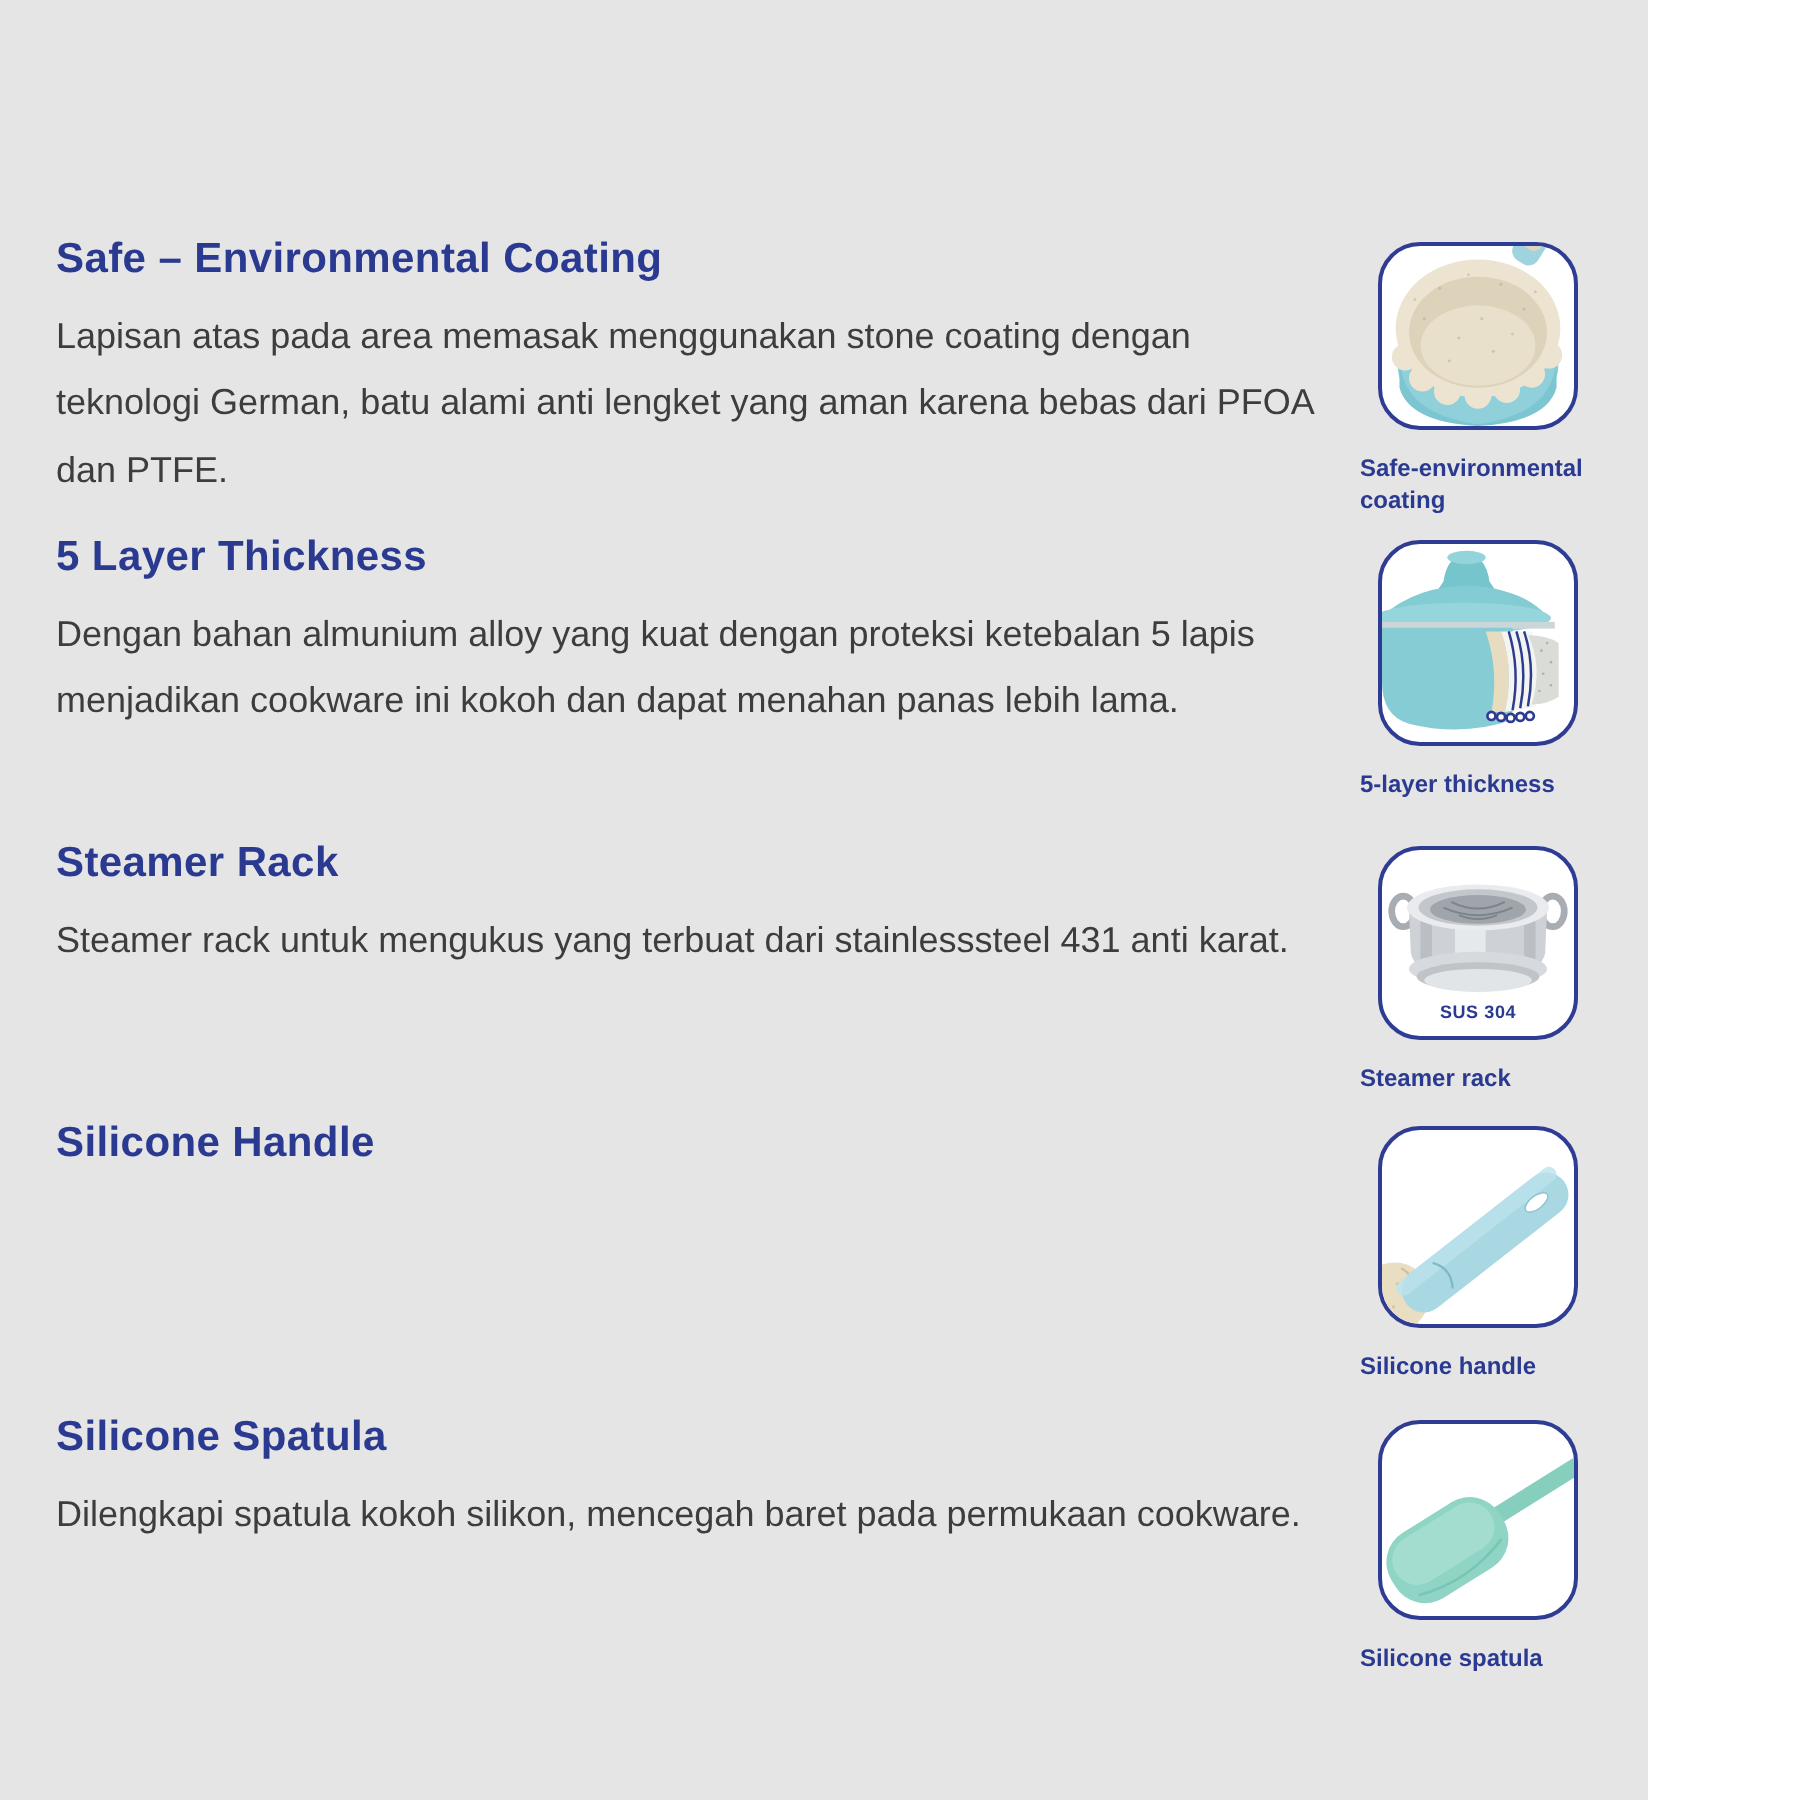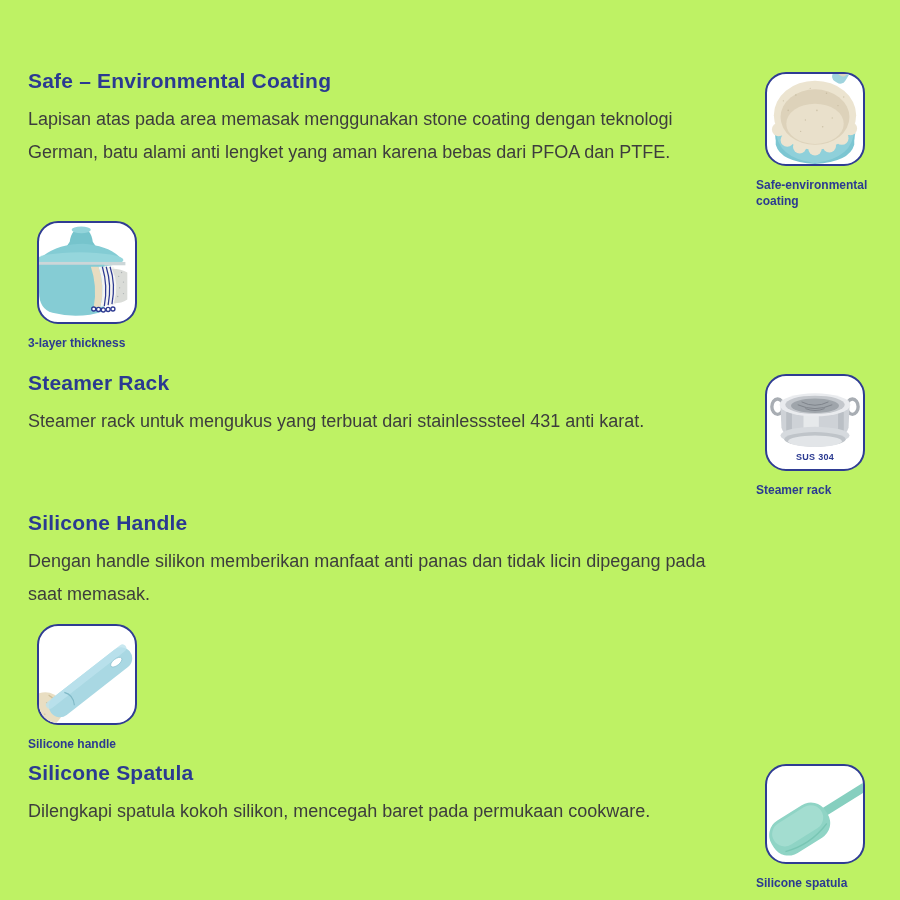--- a/index.html
+++ b/index.html
@@ -1,33 +1,33 @@
 <!DOCTYPE html>
 <html><head>
 <meta charset="utf-8">
 <style>
   html,body{margin:0;padding:0;background:#ffffff;}
   .page{
     position:relative;
-    width:900px;height:900px;
+    width:824px;height:900px;
     box-sizing:border-box;
-    padding:60px 26px 0 28px;
-    background:#bef264;
+    padding:109px 26px 0 28px;
+    background:#e5e5e5;
     font-family:"Liberation Sans", sans-serif;
     overflow:hidden;
   }
   .row{
     display:flex;
     justify-content:space-between;
     align-items:flex-start;
   }
   .row-1{min-height:143px;}
   .row-2{min-height:153px;}
   .row-3{min-height:140px;}
-  .row-4{min-height:147px;flex-direction:column;}
+  .row-4{min-height:147px;}
   .text-col{
     flex:1 1 auto;
     max-width:706px;
     padding-right:18px;
   }
   .heading{
     margin:9px 0 0 0;
     font-size:21px;
     font-weight:700;
     color:#2b3a91;
@@ -127,20 +127,24 @@
               <circle cx="17" cy="28" r="0.7"></circle>
           </g>
         </svg>
       </div>
       <figcaption class="caption">Safe-environmental
 coating</figcaption>
     </figure>
   </section>
 
   <section class="row row-2">
+    <div class="text-col">
+      <h2 class="heading">5 Layer Thickness</h2>
+      <p class="body-text">Dengan bahan almunium alloy yang kuat dengan proteksi ketebalan 5 lapis menjadikan cookware ini kokoh dan dapat menahan panas lebih lama.</p>
+    </div>
     <figure class="img-col">
       <div class="frame f2">
         <svg viewBox="0 0 100 100">
 
           <path d="M32,18 Q34,4 44,4 Q54,4 56,18 L60,24 L28,24 Z" fill="#76c4cc"></path>
           <ellipse cx="44" cy="5.5" rx="10" ry="3.5" fill="#92d4da"></ellipse>
 
           <path d="M0,36 Q18,20 46,20 Q74,22 86,36 L86,41 L0,41 Z" fill="#83ccd4"></path>
           <ellipse cx="42" cy="37" rx="46" ry="8" fill="#95d6dc"></ellipse>
           <rect x="0" y="39" width="90" height="3.5" fill="#ccd6d8"></rect>
@@ -166,21 +170,21 @@
 
           <g fill="#ffffff" stroke="#2e3b92" stroke-width="1.4">
             <circle cx="57" cy="88" r="2.1"></circle>
             <circle cx="62" cy="88.5" r="2.1"></circle>
             <circle cx="67" cy="89" r="2.1"></circle>
             <circle cx="72" cy="88.5" r="2.1"></circle>
             <circle cx="77" cy="88" r="2.1"></circle>
           </g>
         </svg>
       </div>
-      <figcaption class="caption">3-layer thickness</figcaption>
+      <figcaption class="caption">5-layer thickness</figcaption>
     </figure>
   </section>
 
   <section class="row row-3">
     <div class="text-col">
       <h2 class="heading">Steamer Rack</h2>
       <p class="body-text">Steamer rack untuk mengukus yang terbuat dari stainlesssteel  431 anti karat.</p>
     </div>
     <figure class="img-col">
       <div class="frame f3">
@@ -207,21 +211,20 @@
         </svg>
         <div class="sus-label">SUS 304</div>
       </div>
       <figcaption class="caption">Steamer rack</figcaption>
     </figure>
   </section>
 
   <section class="row row-4">
     <div class="text-col">
       <h2 class="heading">Silicone Handle</h2>
-      <p class="body-text">Dengan handle silikon memberikan manfaat anti panas dan tidak licin dipegang pada saat memasak.</p>
     </div>
     <figure class="img-col">
       <div class="frame f4">
         <svg viewBox="0 0 100 101">
 
           <path d="M0,70 Q14,66 23,78 Q29,90 18,101 L0,101 Z" fill="#e9dec2"></path>
           <g fill="#c3b48c" opacity="0.6">
             <circle cx="8" cy="80" r="0.8"></circle>
               <circle cx="14" cy="88" r="0.8"></circle>
             <circle cx="6" cy="92" r="0.8"></circle>

